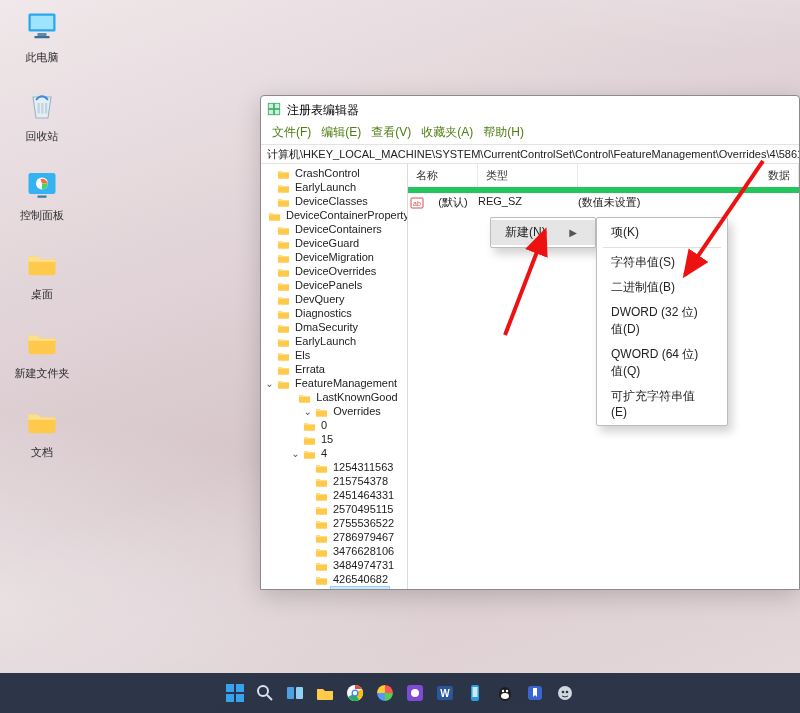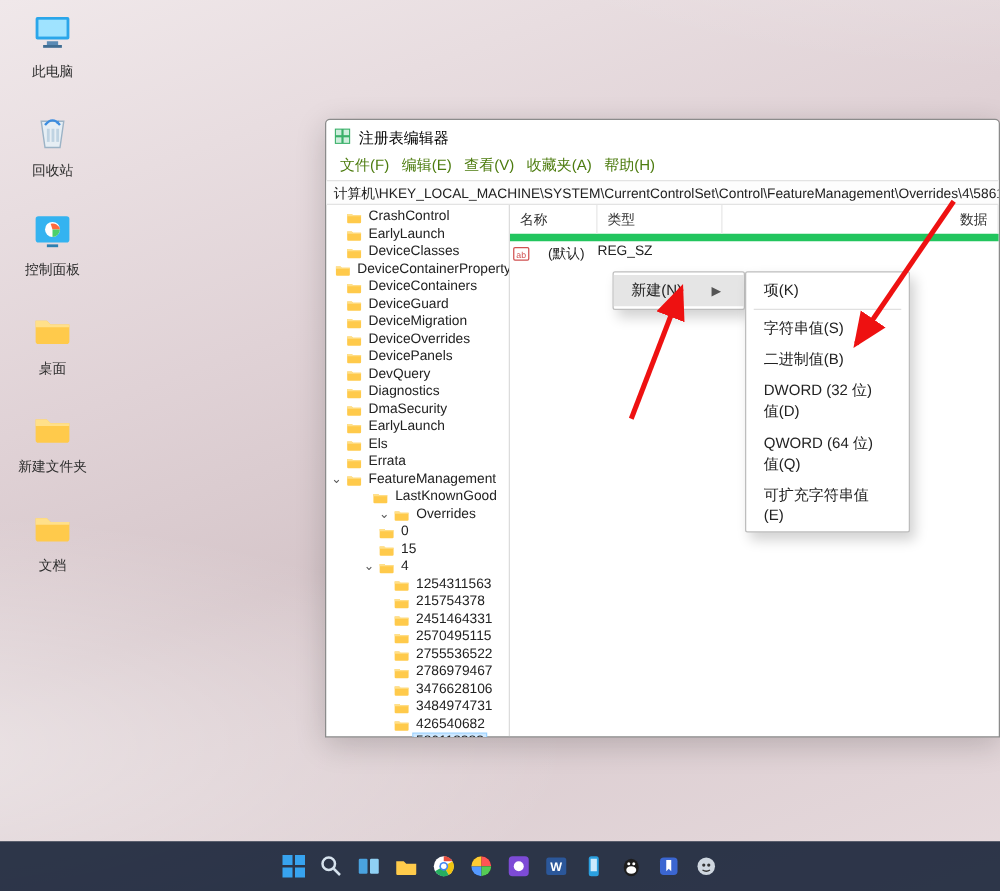--- a/index.html
+++ b/index.html
@@ -501,20 +501,21 @@
       </div>
       <div class="list-row">
         <span class="icn2">
           <svg width="14" height="14" viewBox="0 0 14 14">
               <rect x="1" y="2" width="12" height="10" rx="1" fill="#fff" stroke="#d05050"></rect>
               <text x="7" y="10" font-size="7" text-anchor="middle" fill="#d05050">ab</text>
             </svg>
         </span>
         <span class="nm">(默认)</span>
         <span class="tp">REG_SZ</span>
+        <span class="dt">(数值未设置)</span>
       </div>
     </div>
   </div>
 </div>
 
 <div class="ctx primary">
   <div class="item hl">
     <span>新建(N)</span>
     <span class="chev">▶</span>
   </div>

